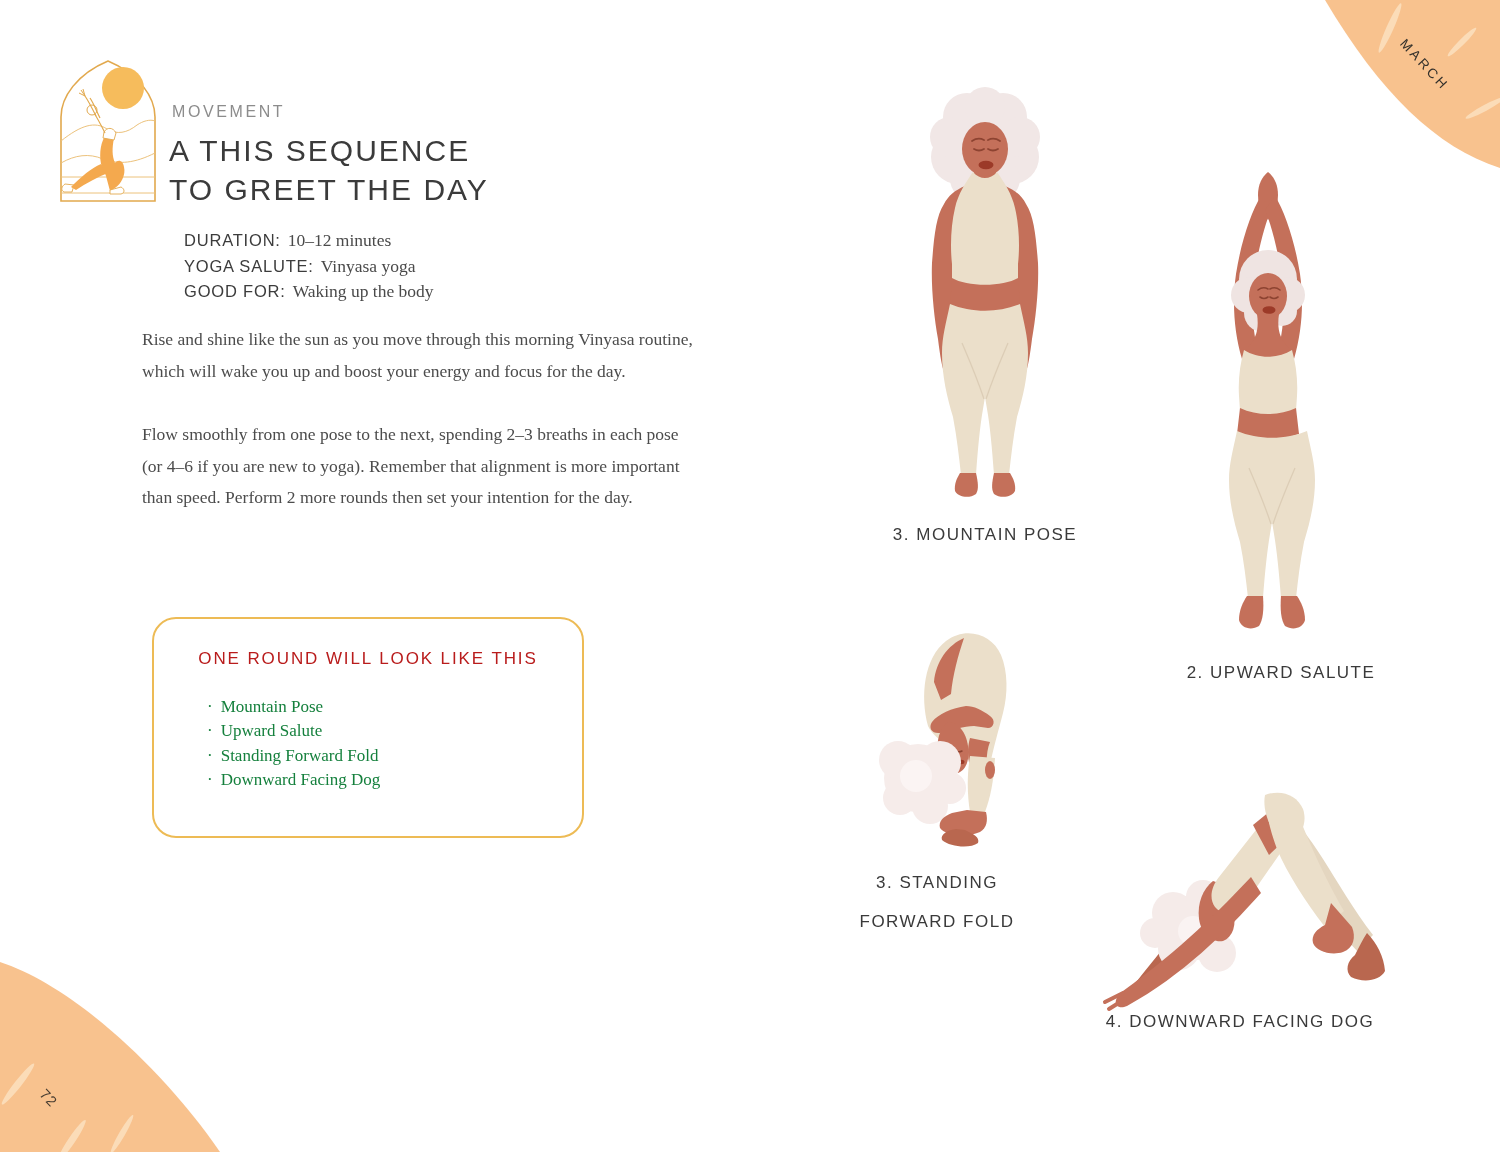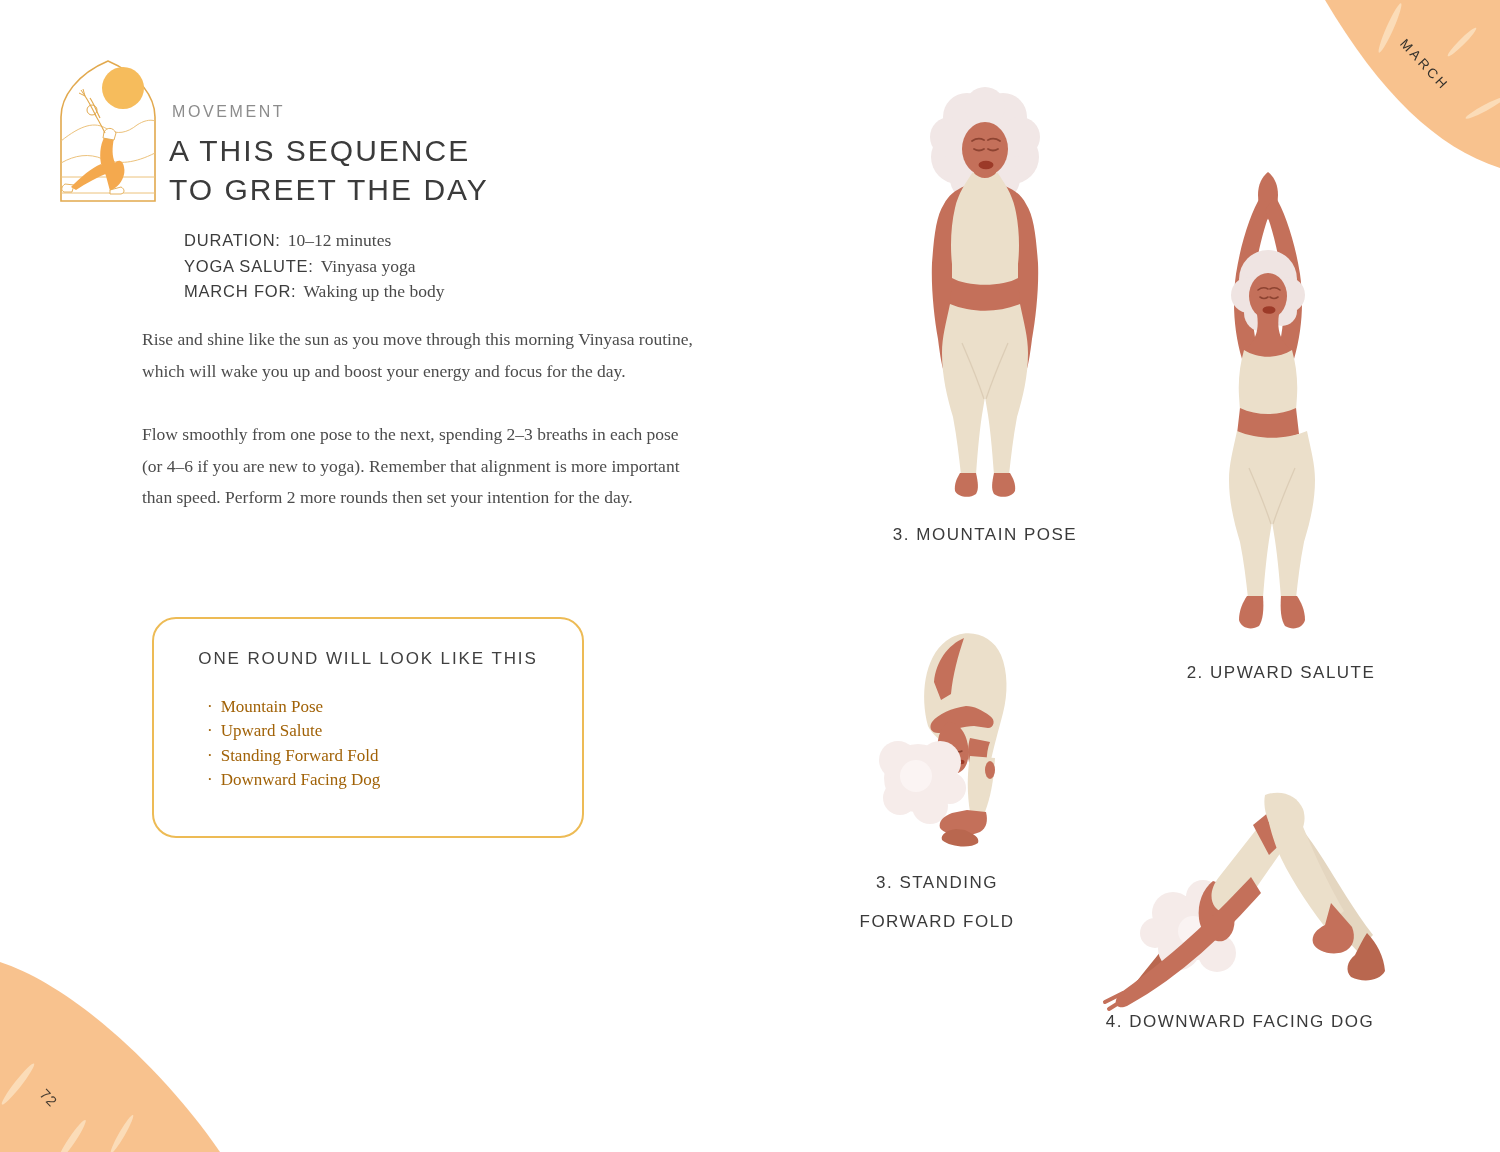--- a/index.html
+++ b/index.html
@@ -52,26 +52,26 @@
   }
   .intro p + p { margin-top:32px; }
 
   
   .round-box {
     position:absolute; left:152px; top:617px; width:432px; height:221px;
     border:2px solid #edbb55; border-radius:24px; background:#ffffff;
   }
   .round-box-title {
     margin-top:30px; text-align:center;
-    font-size:17px; letter-spacing:1.9px; color:#404040; font-weight:400;
+    font-size:17px; letter-spacing:1.9px; color:#b91c1c; font-weight:400;
   }
   .round-list { list-style:none; margin:26px 0 0 53px; }
   .round-list li {
     font-family:"Liberation Serif", serif; font-size:17px; line-height:24.4px;
-    color:#a16207;
+    color:#15803d;
   }
   .bullet { margin-right:8px; }
 
   
   .fig { position:absolute; }
   .fig-1 { left:895px;  top:85px;  width:180px; height:420px; }
   .fig-2 { left:1183px; top:166px; width:170px; height:470px; }
   .fig-3 { left:870px;  top:610px; width:165px; height:245px; }
   .fig-4 { left:1085px; top:785px; width:340px; height:228px; }
   .caption {
@@ -141,21 +141,21 @@
   <h1 class="title"><span>A THIS SEQUENCE</span><br><span>TO GREET THE DAY</span></h1>
 
   <div class="meta">
     <div class="meta-row">
       <span class="meta-label">DURATION:</span><span class="meta-value">10–12 minutes</span>
     </div>
     <div class="meta-row">
       <span class="meta-label">YOGA SALUTE:</span><span class="meta-value">Vinyasa yoga</span>
     </div>
     <div class="meta-row">
-      <span class="meta-label">MARCH FOR:</span><span class="meta-value">Waking up the body</span>
+      <span class="meta-label">GOOD FOR:</span><span class="meta-value">Waking up the body</span>
     </div>
   </div>
 
   <div class="intro">
     <p>Rise and shine like the sun as you move through this morning Vinyasa routine, which will wake you up and boost your energy and focus for the day.</p>
     <p>Flow smoothly from one pose to the next, spending 2–3 breaths in each pose (or 4–6 if you are new to yoga). Remember that alignment is more important than speed. Perform 2 more rounds then set your intention for the day.</p>
   </div>
 
   <div class="round-box">
     <div class="round-box-title">ONE ROUND WILL LOOK LIKE THIS</div>

